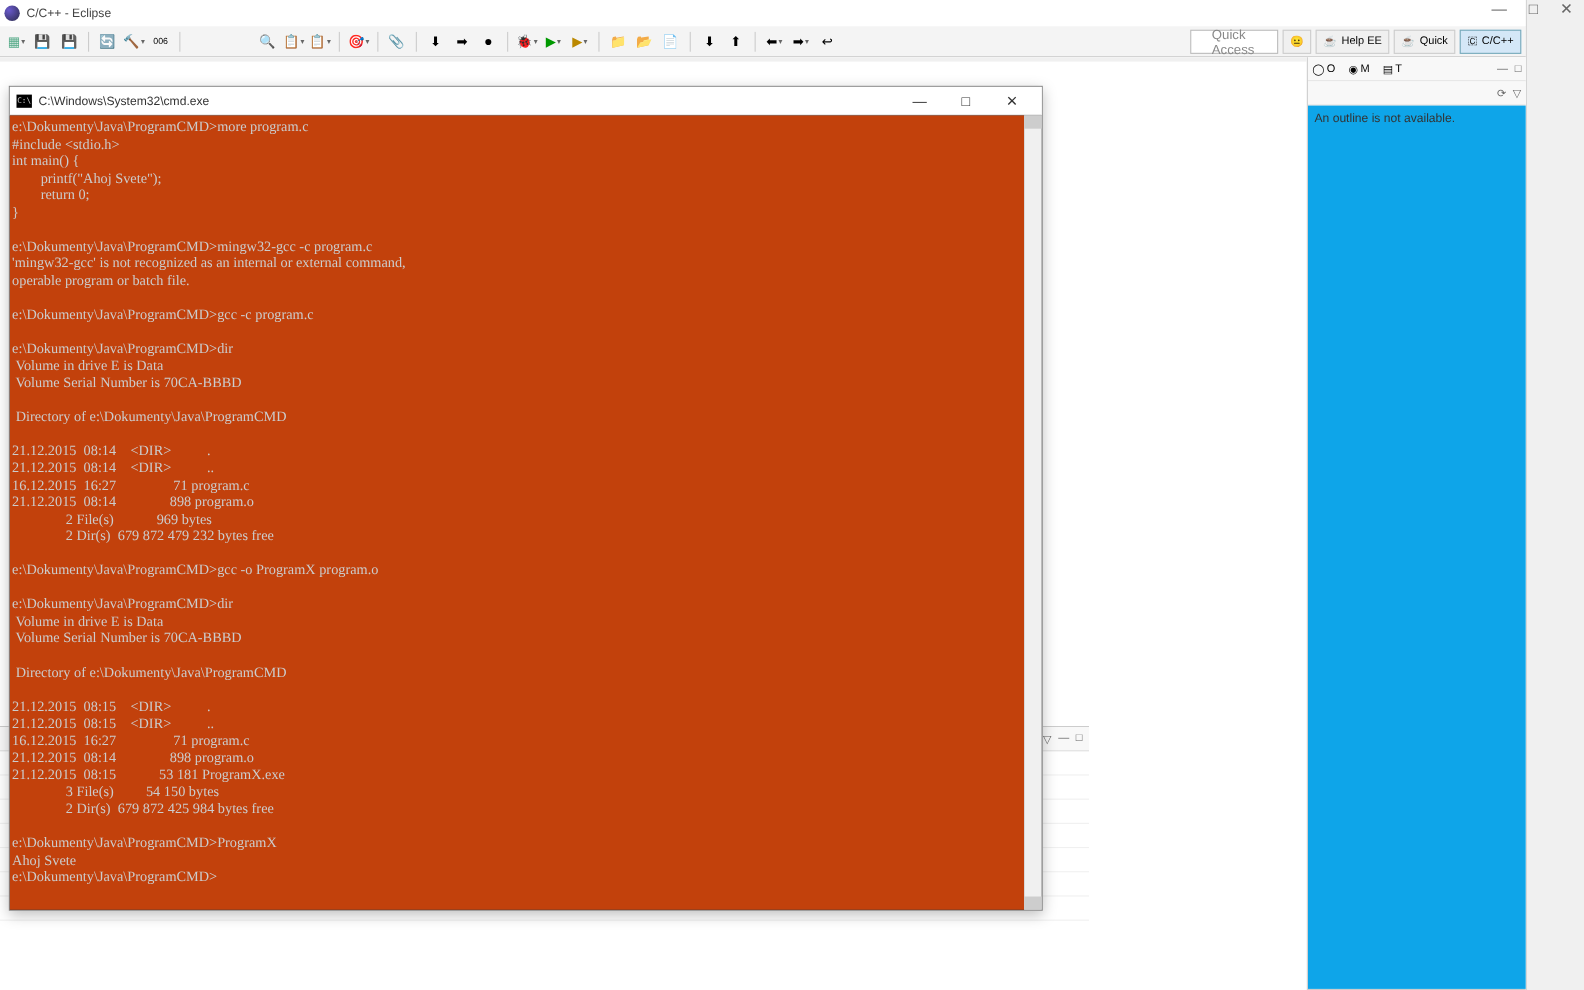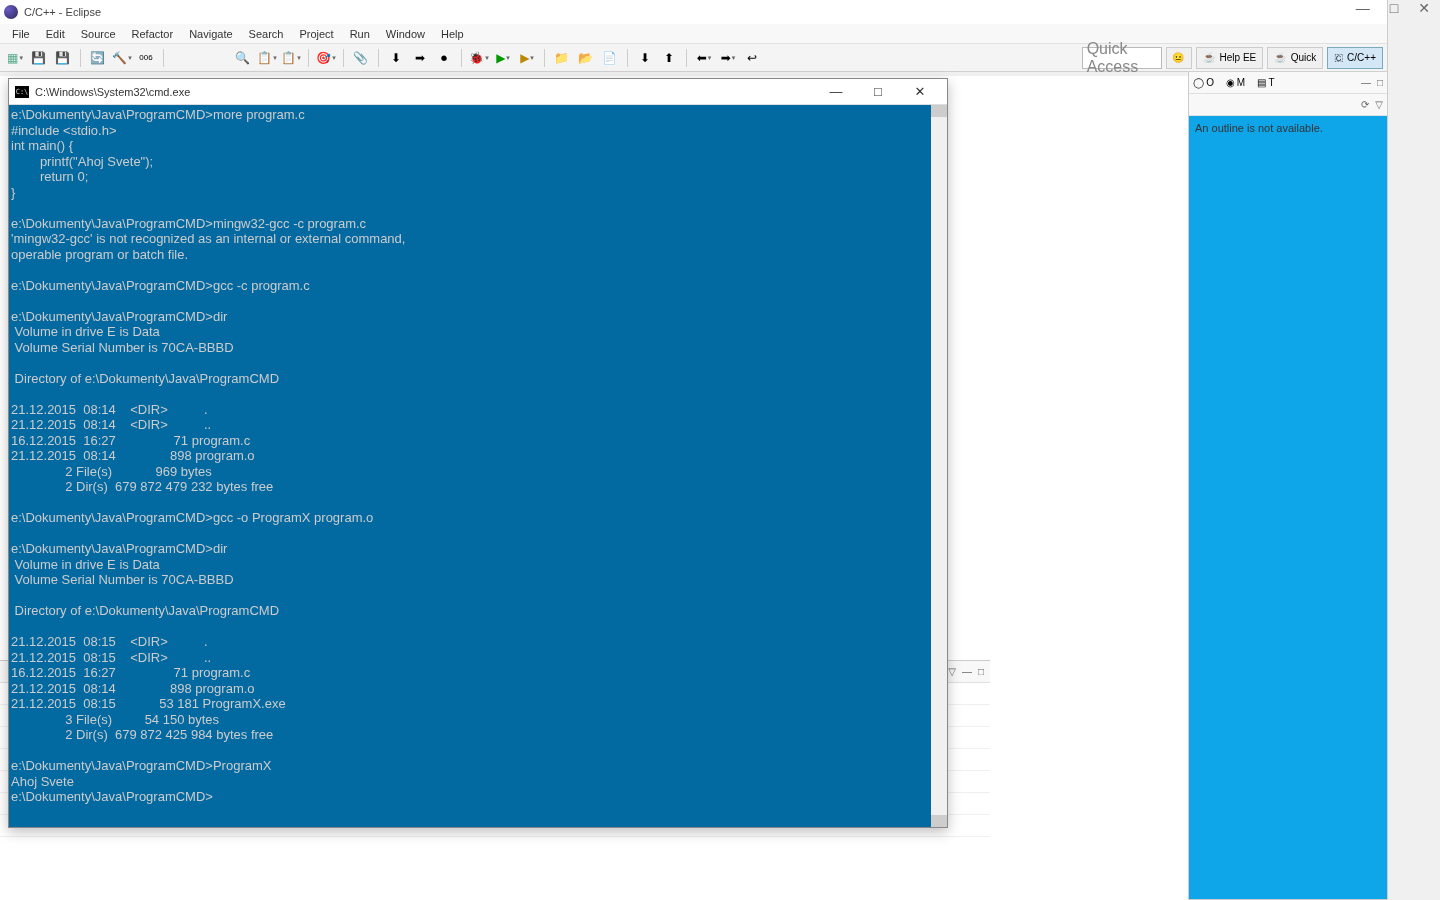--- a/index.html
+++ b/index.html
@@ -15,21 +15,21 @@
 
 
 .menu-bar { height: 20px; background: #f8f8f8; display: flex; align-items: center; padding: 0 4px; border-bottom: 1px solid #e0e0e0; font-size: 11px; }
 .menu-item { padding: 2px 8px; cursor: pointer; color: #333; }
 
 
 .toolbar { height: 28px; background: #f4f4f4; display: flex; align-items: center; padding: 0 4px; border-bottom: 1px solid #d0d0d0; gap: 2px; }
 .tb-btn { width: 22px; height: 22px; display: flex; align-items: center; justify-content: center; border: 1px solid transparent; cursor: pointer; font-size: 12px; }
 .tb-sep { width: 1px; height: 18px; background: #ccc; margin: 0 4px; }
 .tb-drop { font-size: 7px; color: #666; margin-left: 1px; }
-.quick-access { width: 80px; height: 22px; border: 1px solid #bbb; background: #fff; padding: 2px 4px; font-size: 16px; color: #888; display: flex; align-items: center; margin-left: auto; }
+.quick-access { width: 80px; height: 22px; border: 1px solid #bbb; background: #fff; padding: 2px 19px; font-size: 12px; color: #888; display: flex; align-items: center; margin-left: auto; }
 .persp-btn { height: 22px; padding: 0 6px; display: flex; align-items: center; gap: 4px; border: 1px solid #ccc; background: #f0f0f0; font-size: 10px; cursor: pointer; margin-left: 2px; }
 .persp-btn.active { background: #d4e7f7; border-color: #7ab; }
 
 
 .main-area { flex: 1; display: flex; background: #fff; position: relative; }
 .editor-area { flex: 1; background: #fff; border-right: 1px solid #ccc; position: relative; }
 .editor-tabs { height: 4px; background: #f0f0f0; }
 
 
 .right-panels { width: 198px; display: flex; flex-direction: column; }
@@ -45,21 +45,21 @@
 .bottom-body { display: flex; flex-direction: column; }
 .bottom-row { height: 22px; border-bottom: 1px solid #f0f0f0; }
 
 
 .cmd-window { position: absolute; left: 8px; top: 78px; width: 940px; height: 750px; background: #fff; border: 1px solid #888; box-shadow: 0 4px 12px rgba(0,0,0,0.25); display: flex; flex-direction: column; z-index: 100; }
 .cmd-titlebar { height: 26px; background: #fff; display: flex; align-items: center; padding: 0 6px; font-size: 11px; color: #333; border-bottom: 1px solid #ddd; }
 .cmd-icon { width: 14px; height: 12px; background: #000; color: #ccc; font-size: 7px; display: flex; align-items: center; justify-content: center; margin-right: 6px; font-family: monospace; }
 .cmd-controls { margin-left: auto; display: flex; }
 .cmd-ctrl { width: 42px; height: 24px; display: flex; align-items: center; justify-content: center; font-size: 13px; color: #333; cursor: pointer; }
 .cmd-body-wrap { flex: 1; display: flex; background: #000; }
-.cmd-body { flex: 1; background: #0369a1; color: #ccc; font-family: Liberation Sans, sans-serif; font-size: 13px; line-height: 15.5px; padding: 2px 2px; white-space: pre; overflow: hidden; }
+.cmd-body { flex: 1; background: #c2410c; color: #ccc; font-family: Liberation Serif, serif; font-size: 13px; line-height: 15.5px; padding: 2px 2px; white-space: pre; overflow: hidden; }
 .cmd-scrollbar { width: 16px; background: #f0f0f0; position: relative; }
 .cmd-scroll-thumb { position: absolute; top: 0; width: 100%; height: 12px; background: #cdcdcd; }
 .cmd-scroll-thumb.bot { top: auto; bottom: 0; }
 
 
 .ic-new { color: #5a8; } .ic-save { color: #57a; } .ic-debug { color: #6a6; }
 .ic-run { color: #090; } .ic-ext { color: #b80; }
 </style>
 </head>
 <body>
@@ -69,32 +69,20 @@
   <div class="title-bar">
     <span class="app-icon"></span>
     <span>C/C++ - Eclipse</span>
     <div class="win-controls">
       <span>—</span>
       <span>□</span>
       <span>✕</span>
     </div>
   </div>
 
-  <div class="menu-bar">
-    <span class="menu-item">File</span>
-    <span class="menu-item">Edit</span>
-    <span class="menu-item">Source</span>
-    <span class="menu-item">Refactor</span>
-    <span class="menu-item">Navigate</span>
-    <span class="menu-item">Search</span>
-    <span class="menu-item">Project</span>
-    <span class="menu-item">Run</span>
-    <span class="menu-item">Window</span>
-    <span class="menu-item">Help</span>
-  </div>
 
   <div class="toolbar">
     <span class="tb-btn ic-new">▦<span class="tb-drop">▾</span></span>
     <span class="tb-btn ic-save">💾</span>
     <span class="tb-btn ic-save">💾</span>
     <span class="tb-sep"></span>
     <span class="tb-btn">🔄</span>
     <span class="tb-btn">🔨<span class="tb-drop">▾</span></span>
     <span class="tb-btn" style="font-size:8px">006</span>
     <span class="tb-sep"></span>

